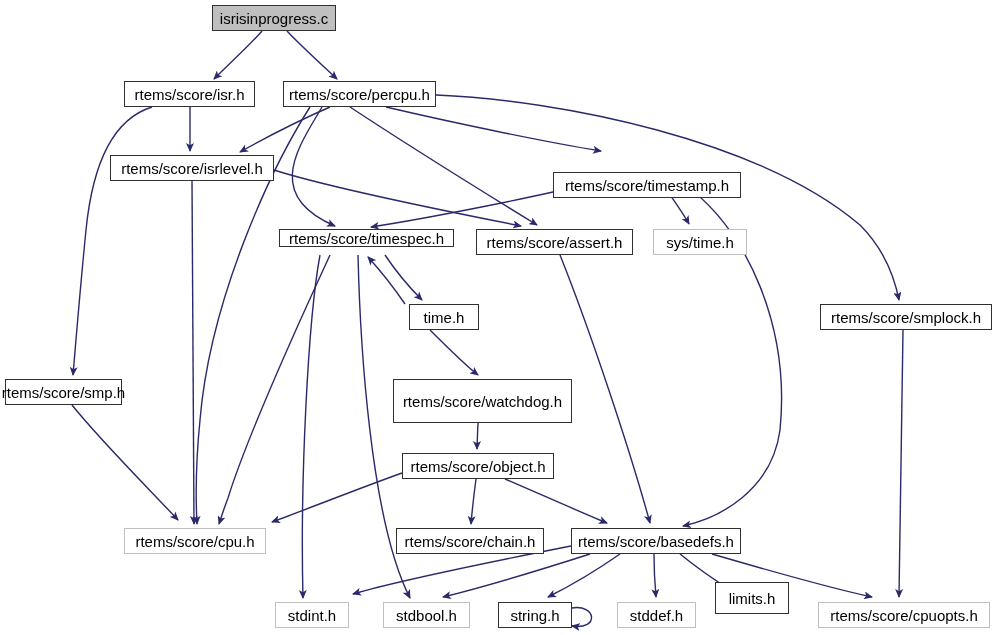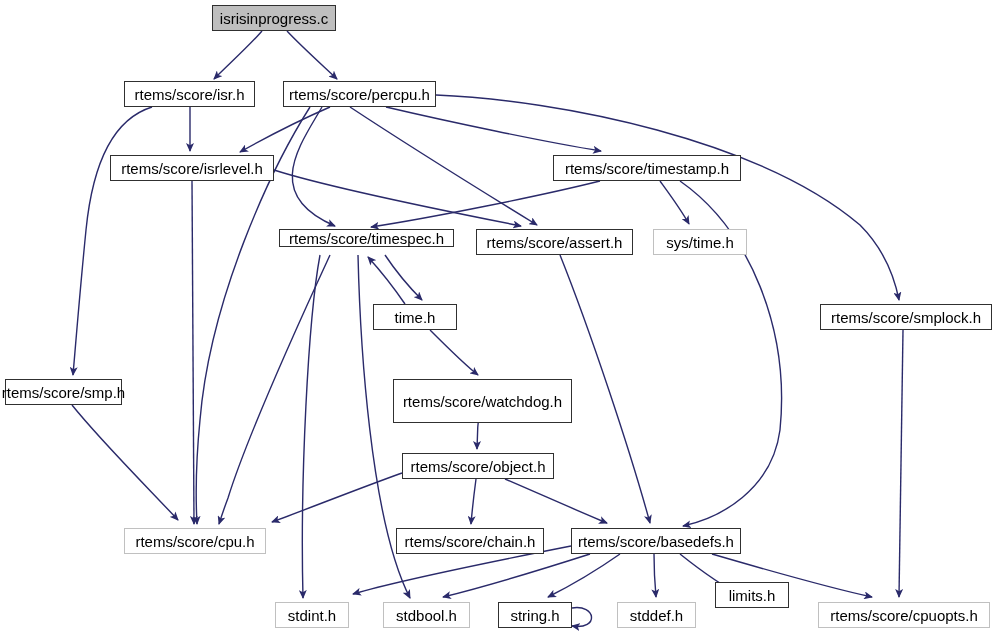--- a/index.html
+++ b/index.html
@@ -70,36 +70,36 @@
       </div>
       <div class="node internal" style="left: 124px; top: 81px; width: 131px; height: 26px;">
         <span class="node-label">rtems/score/isr.h</span>
       </div>
       <div class="node internal" style="left: 283px; top: 81px; width: 153px; height: 26px; text-align: center;">
         <span class="node-label">rtems/score/percpu.h</span>
       </div>
       <div class="node internal" style="left: 110px; top: 155px; width: 164px; height: 26px;">
         <span class="node-label">rtems/score/isrlevel.h</span>
       </div>
-      <div class="node internal" style="left: 553px; top: 155px; width: 188px; height: 26px;">
+      <div class="node internal" style="left: 553px; top: 172px; width: 188px; height: 26px;">
         <span class="node-label">rtems/score/timestamp.h</span>
       </div>
       <div class="node internal" style="left: 279px; top: 229px; width: 175px; height: 18px;">
         <span class="node-label">rtems/score/timespec.h</span>
       </div>
       <div class="node internal" style="left: 476px; top: 229px; width: 157px; height: 26px;">
         <span class="node-label">rtems/score/assert.h</span>
       </div>
       <div class="node external" style="left: 653px; top: 229px; width: 94px; height: 26px;">
         <span class="node-label">sys/time.h</span>
       </div>
       <div class="node internal" style="left: 820px; top: 304px; width: 172px; height: 26px;">
         <span class="node-label">rtems/score/smplock.h</span>
       </div>
-      <div class="node internal" style="left: 373px; top: 304px; width: 84px; height: 26px;">
+      <div class="node internal" style="left: 409px; top: 304px; width: 70px; height: 26px;">
         <span class="node-label">time.h</span>
       </div>
       <div class="node internal" style="left: 5px; top: 379px; width: 117px; height: 26px;">
         <span class="node-label">rtems/score/smp.h</span>
       </div>
       <div class="node internal" style="left: 393px; top: 379px; width: 179px; height: 44px;">
         <span class="node-label">rtems/score/watchdog.h</span>
       </div>
       <div class="node internal" style="left: 402px; top: 453px; width: 152px; height: 26px;">
         <span class="node-label">rtems/score/object.h</span>
@@ -118,20 +118,20 @@
       </div>
       <div class="node external" style="left: 383px; top: 602px; width: 87px; height: 26px;">
         <span class="node-label">stdbool.h</span>
       </div>
       <div class="node internal" style="left: 498px; top: 602px; width: 74px; height: 26px;">
         <span class="node-label">string.h</span>
       </div>
       <div class="node external" style="left: 617px; top: 602px; width: 79px; height: 26px;">
         <span class="node-label">stddef.h</span>
       </div>
-      <div class="node internal" style="left: 715px; top: 582px; width: 74px; height: 26px; align-items: center;">
+      <div class="node internal" style="left: 715px; top: 582px; width: 74px; height: 32px; align-items: center;">
         <span class="node-label">limits.h</span>
       </div>
       <div class="node external" style="left: 818px; top: 602px; width: 172px; height: 26px;">
         <span class="node-label">rtems/score/cpuopts.h</span>
       </div>
     </div>
 </div>
 
 </body></html>

